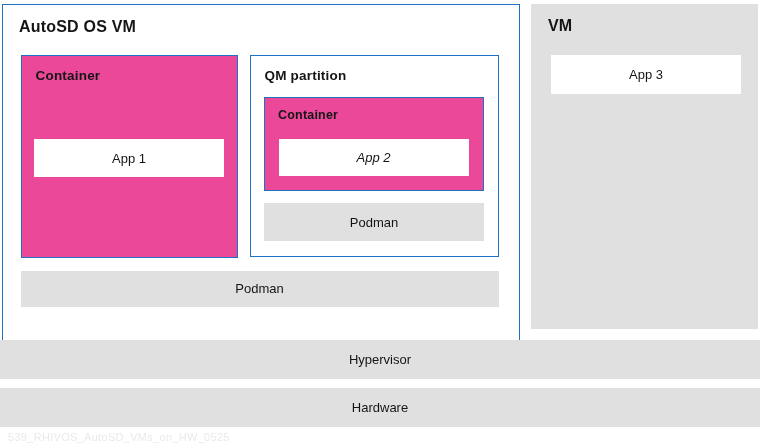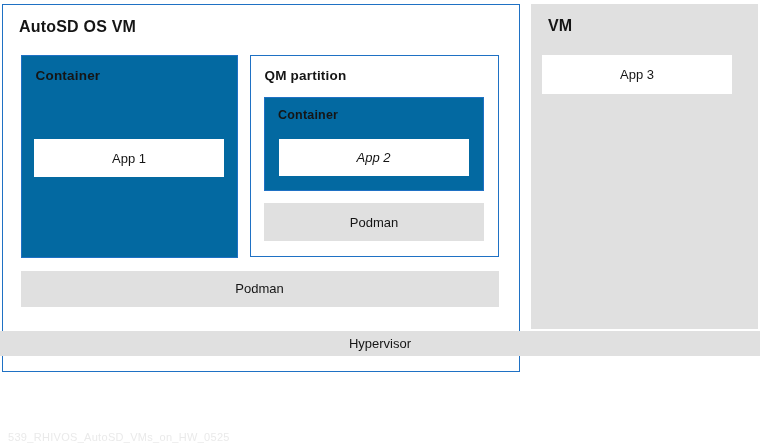--- a/index.html
+++ b/index.html
@@ -18,21 +18,21 @@
   }
   .abs { position: absolute; box-sizing: border-box; }
 
   
   .box-outline {
     border: 1.5px solid #1f71c4;
     background: #ffffff;
   }
   .box-lightblue {
     border: 1.5px solid #1f71c4;
-    background: #0369a1;
+    background: #ec4899;
   }
   .box-gray { background: #e0e0e0; }
 
   
   .title-lg {
     font-size: 16px;
     font-weight: bold;
     letter-spacing: 0.2px;
     color: #151515;
     white-space: nowrap;
@@ -92,21 +92,22 @@
       </div>
 
       <div class="abs bar box-gray" style="left:13.5px; top:147.5px; width:220px; height:38px;">Podman</div>
     </div>
 
     <div class="abs bar box-gray" style="left:17.5px; top:265.5px; width:478px; height:36px;">Podman</div>
   </div>
 
   <div class="abs box-gray" style="left:531px; top:4px; width:227px; height:325px;padding-left:37px;">
     <div class="abs title-lg" style="left:17px; top:13px;">VM</div>
-    <div class="abs bar bar-white" style="left:11px; top:51px; width:190px; height:39px;">App 3</div>
+    <div class="abs bar bar-white" style="left:20px; top:51px; width:190px; height:39px;">App 3</div>
   </div>
 
-  <div class="abs bar box-gray" style="left:0px; top:331px; width:760px; height:25px;">Hypervisor</div>
+  <div class="abs bar box-gray" style="left:0px; top:340px; width:760px; height:39px;">Hypervisor</div>
 
+  <div class="abs bar box-gray" style="left:0px; top:388px; width:760px; height:39px;">Hardware</div>
 
   <div class="abs footer-id" style="left:8px; top:431px;">539_RHIVOS_AutoSD_VMs_on_HW_0525</div>
 
 </div>
 
 </body></html>

